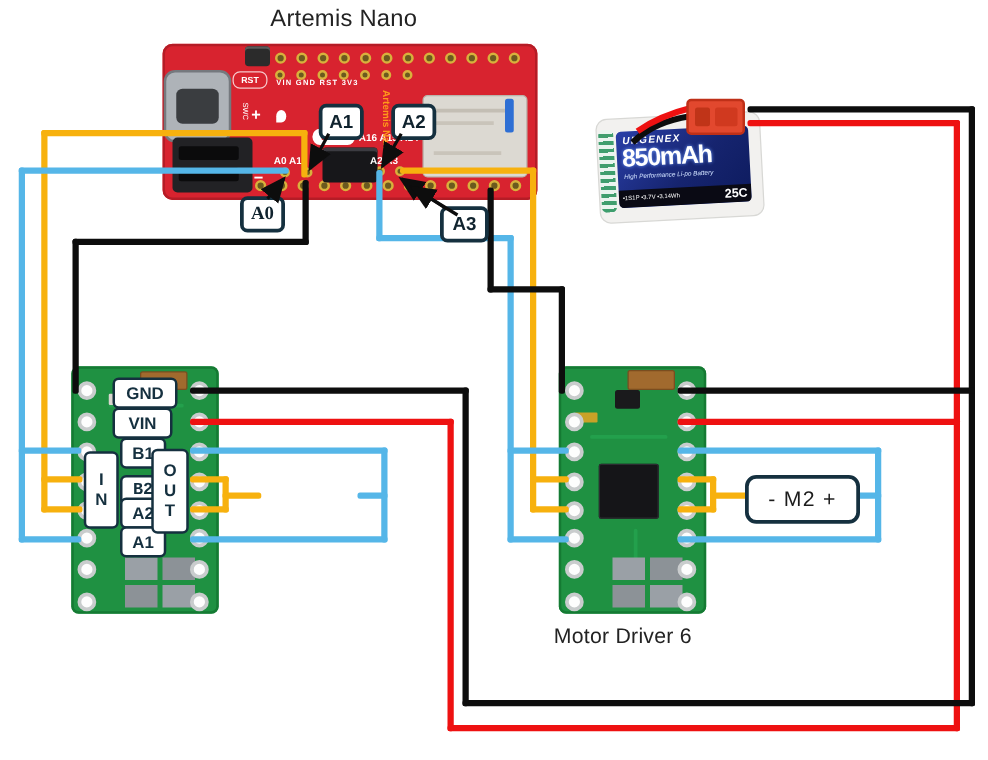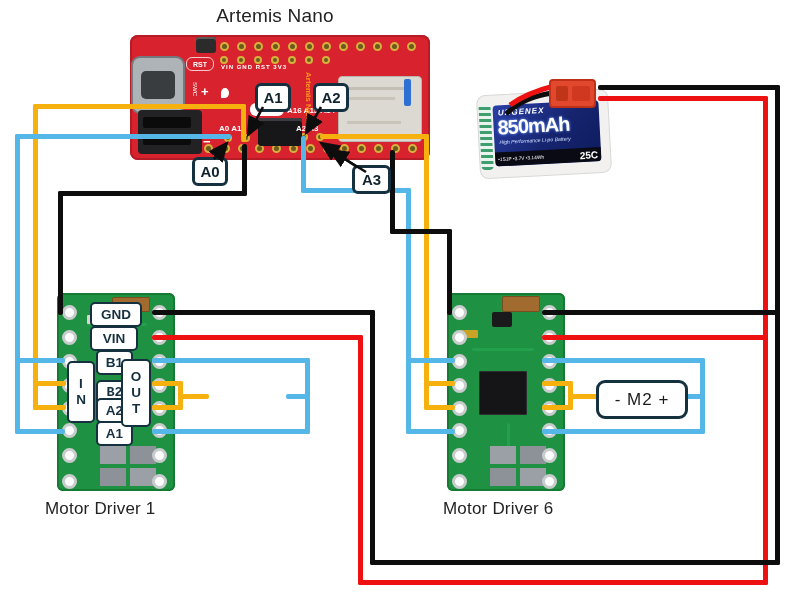--- a/index.html
+++ b/index.html
@@ -238,37 +238,36 @@
       <div class="wire" style="left: 58px; top: 191px; width: 189px; height: 5px; background: rgb(13, 13, 13);"></div>
       <div class="wire" style="left: 58px; top: 191px; width: 5px; height: 124px; background: rgb(13, 13, 13);"></div>
       <div class="wire" style="left: 390px; top: 150px; width: 5px; height: 84px; background: rgb(13, 13, 13);"></div>
       <div class="wire" style="left: 390px; top: 229px; width: 62px; height: 5px; background: rgb(13, 13, 13);"></div>
       <div class="wire" style="left: 447px; top: 229px; width: 5px; height: 86px; background: rgb(13, 13, 13);"></div>
     </div>
 
   <div id="label-layer">
     <div class="caption" style="left:170px;top:5px;width:210px;text-align:center;font-size:19px;">Artemis Nano</div>
 
-    <div class="callout" style="left:192px;top:157px;width:30px;height:23px;">A0</div>
+    <div class="callout" style="left:192px;top:157px;width:30px;height:23px;font-family:Liberation Serif, serif;">A0</div>
     <div class="callout" style="left:255px;top:83px;width:30px;height:23px;">A1</div>
     <div class="callout" style="left:313px;top:83px;width:30px;height:23px;">A2</div>
     <div class="callout" style="left:352px;top:165px;width:33px;height:23px;">A3</div>
 
     <div class="pinbox" style="left:90px;top:302px;width:48px;height:21px;">GND</div>
     <div class="pinbox" style="left:90px;top:326px;width:44px;height:21px;">VIN</div>
     <div class="pinbox" style="left:96px;top:350px;width:33px;height:21px;">B1</div>
     <div class="pinbox" style="left:96px;top:380px;width:33px;height:21px;font-family:Liberation Mono, monospace;">B2</div>
     <div class="pinbox" style="left:96px;top:398px;width:33px;height:21px;">A2</div>
     <div class="pinbox" style="left:96px;top:421px;width:33px;height:21px;">A1</div>
     <div class="pinbox vert" style="left:67px;top:361px;width:24px;height:58px;">IN</div>
     <div class="pinbox vert" style="left:121px;top:359px;width:26px;height:64px;">OUT</div>
 
     <div class="motorbox" style="left:596px;top:380px;width:86px;height:33px;">- M2 +</div>
 
-    <div class="caption" style="left:45px;top:499px;">Motor Driver 1</div>
     <div class="caption" style="left:443px;top:499px;">Motor Driver 6</div>
   </div>
 
   <svg id="arrow-layer" width="790" height="608">
     <defs>
       <marker id="ah" markerWidth="9" markerHeight="8" refX="7" refY="3.5" orient="auto">
         <path d="M0,0 L8,3.5 L0,7 Z" fill="#0d0d0d"></path>
       </marker>
     </defs>
     <line x1="214" y1="159" x2="227" y2="143" stroke="#0d0d0d" stroke-width="2.6" marker-end="url(#ah)"></line>

